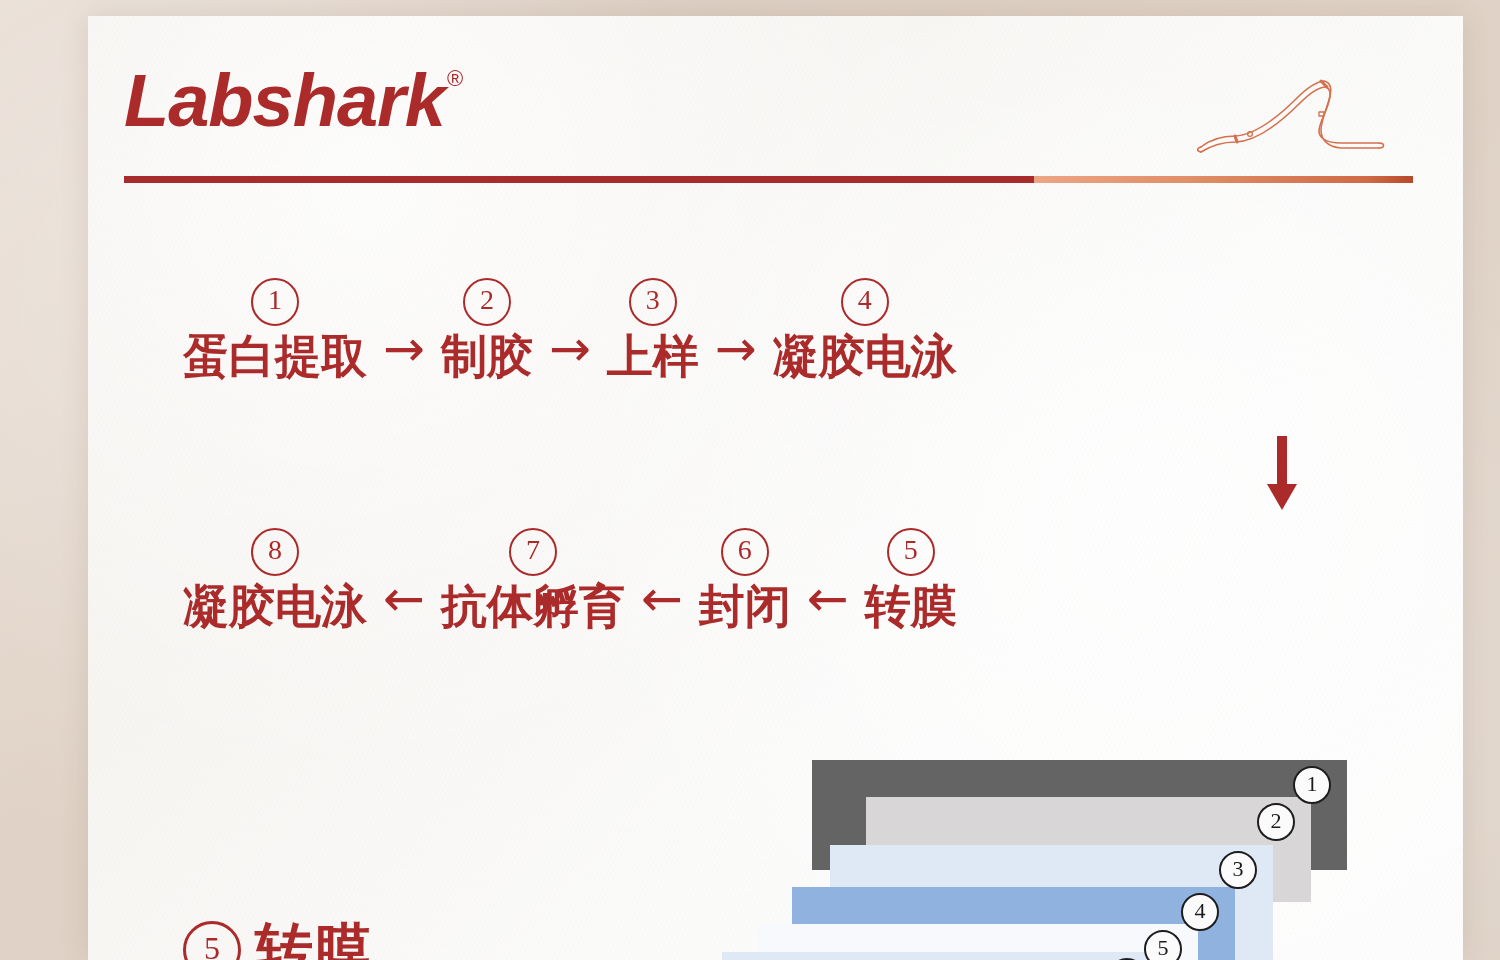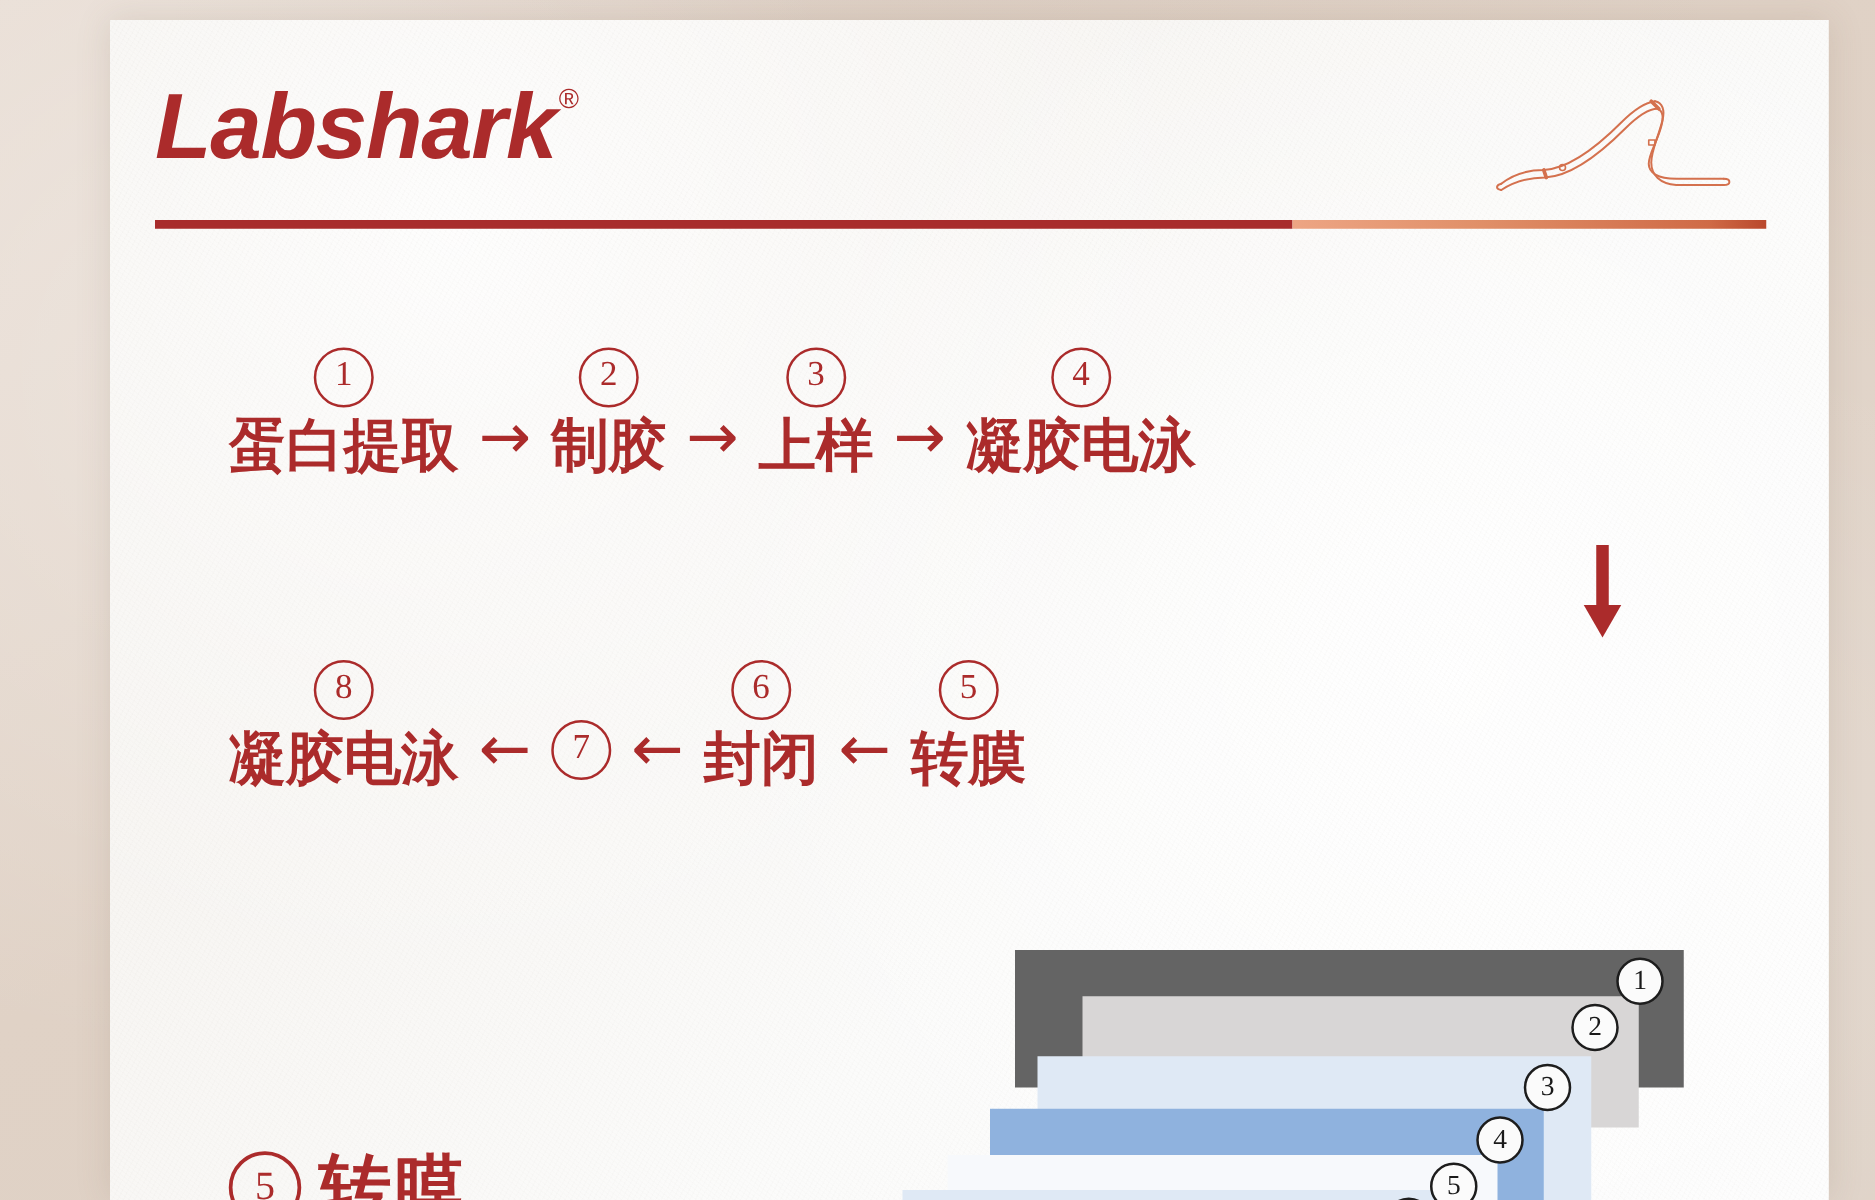--- a/index.html
+++ b/index.html
@@ -281,20 +281,21 @@
     </svg>
 
     <div class="flow-row" id="flow-row-2">
       <div class="flow-step">
         <div class="step-badge">8</div>
         <div class="step-label">凝胶电泳</div>
       </div>
       <div class="flow-arrow">←</div>
       <div class="flow-step">
         <div class="step-badge">7</div>
+        <div class="step-label">抗体孵育</div>
       </div>
       <div class="flow-arrow">←</div>
       <div class="flow-step">
         <div class="step-badge">6</div>
         <div class="step-label">封闭</div>
       </div>
       <div class="flow-arrow">←</div>
       <div class="flow-step">
         <div class="step-badge">5</div>
         <div class="step-label">转膜</div>

